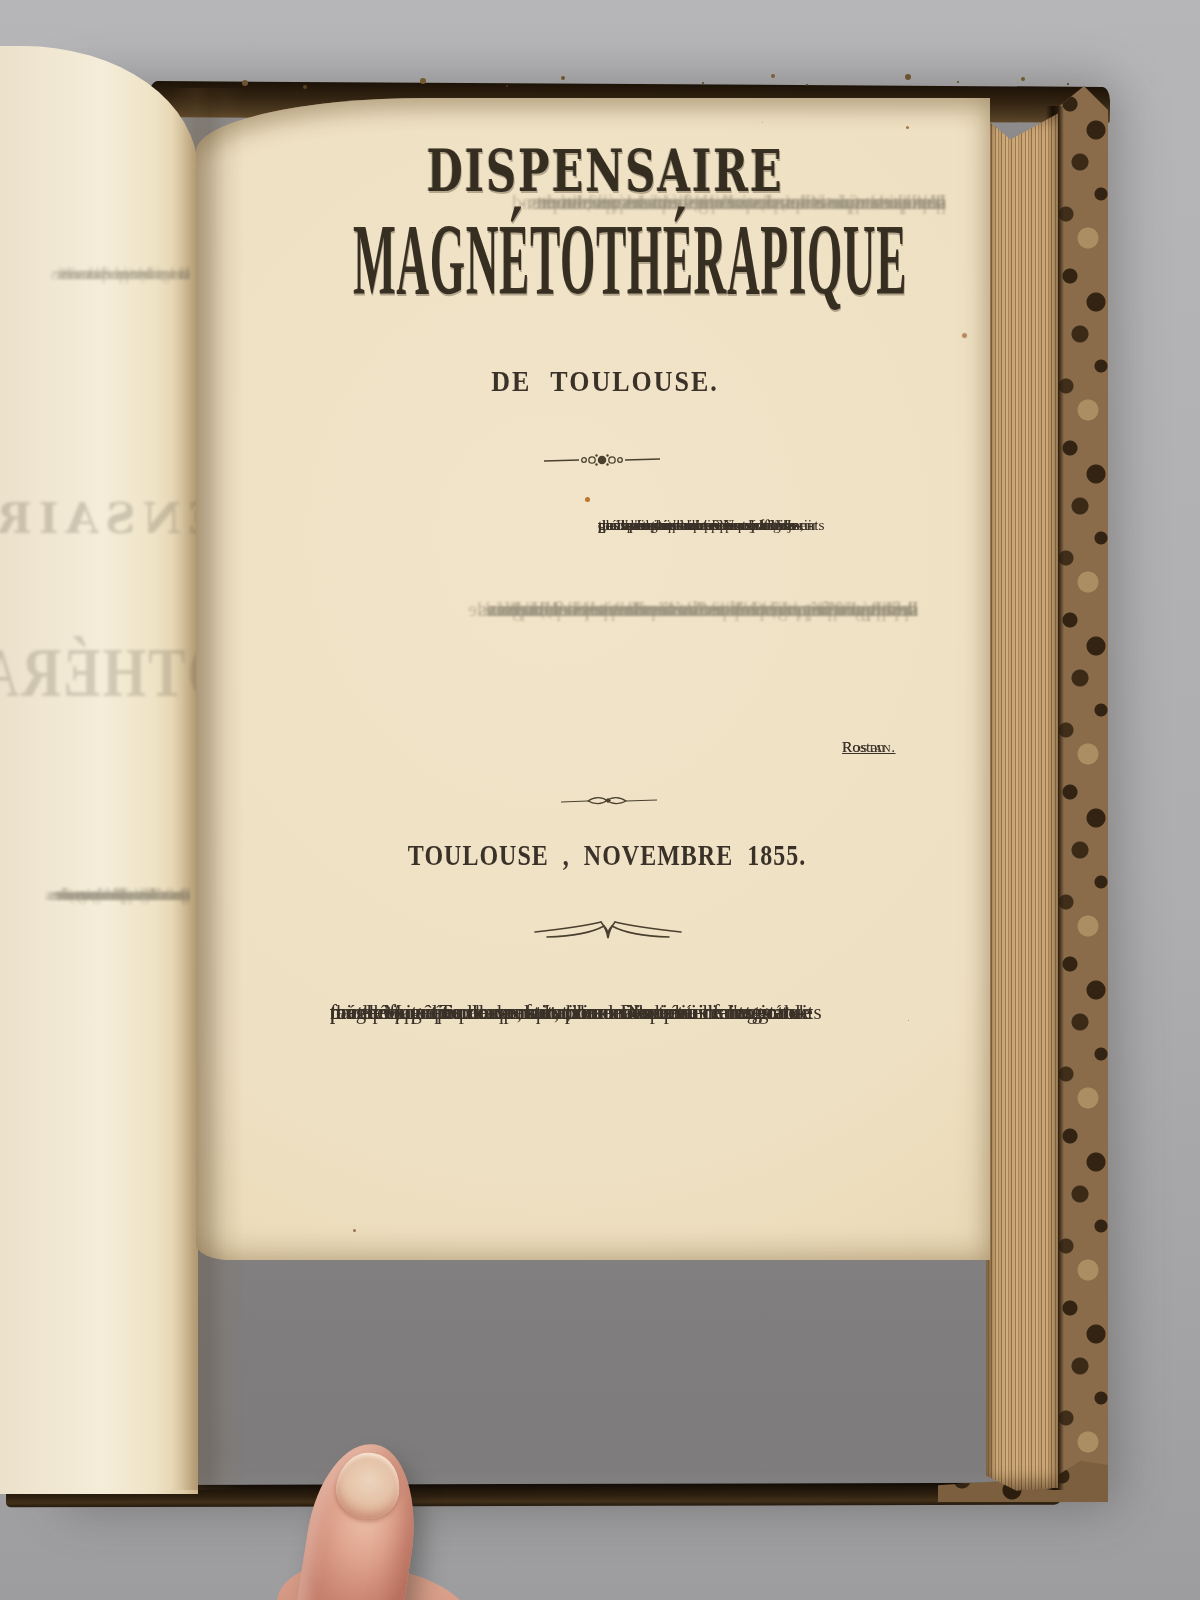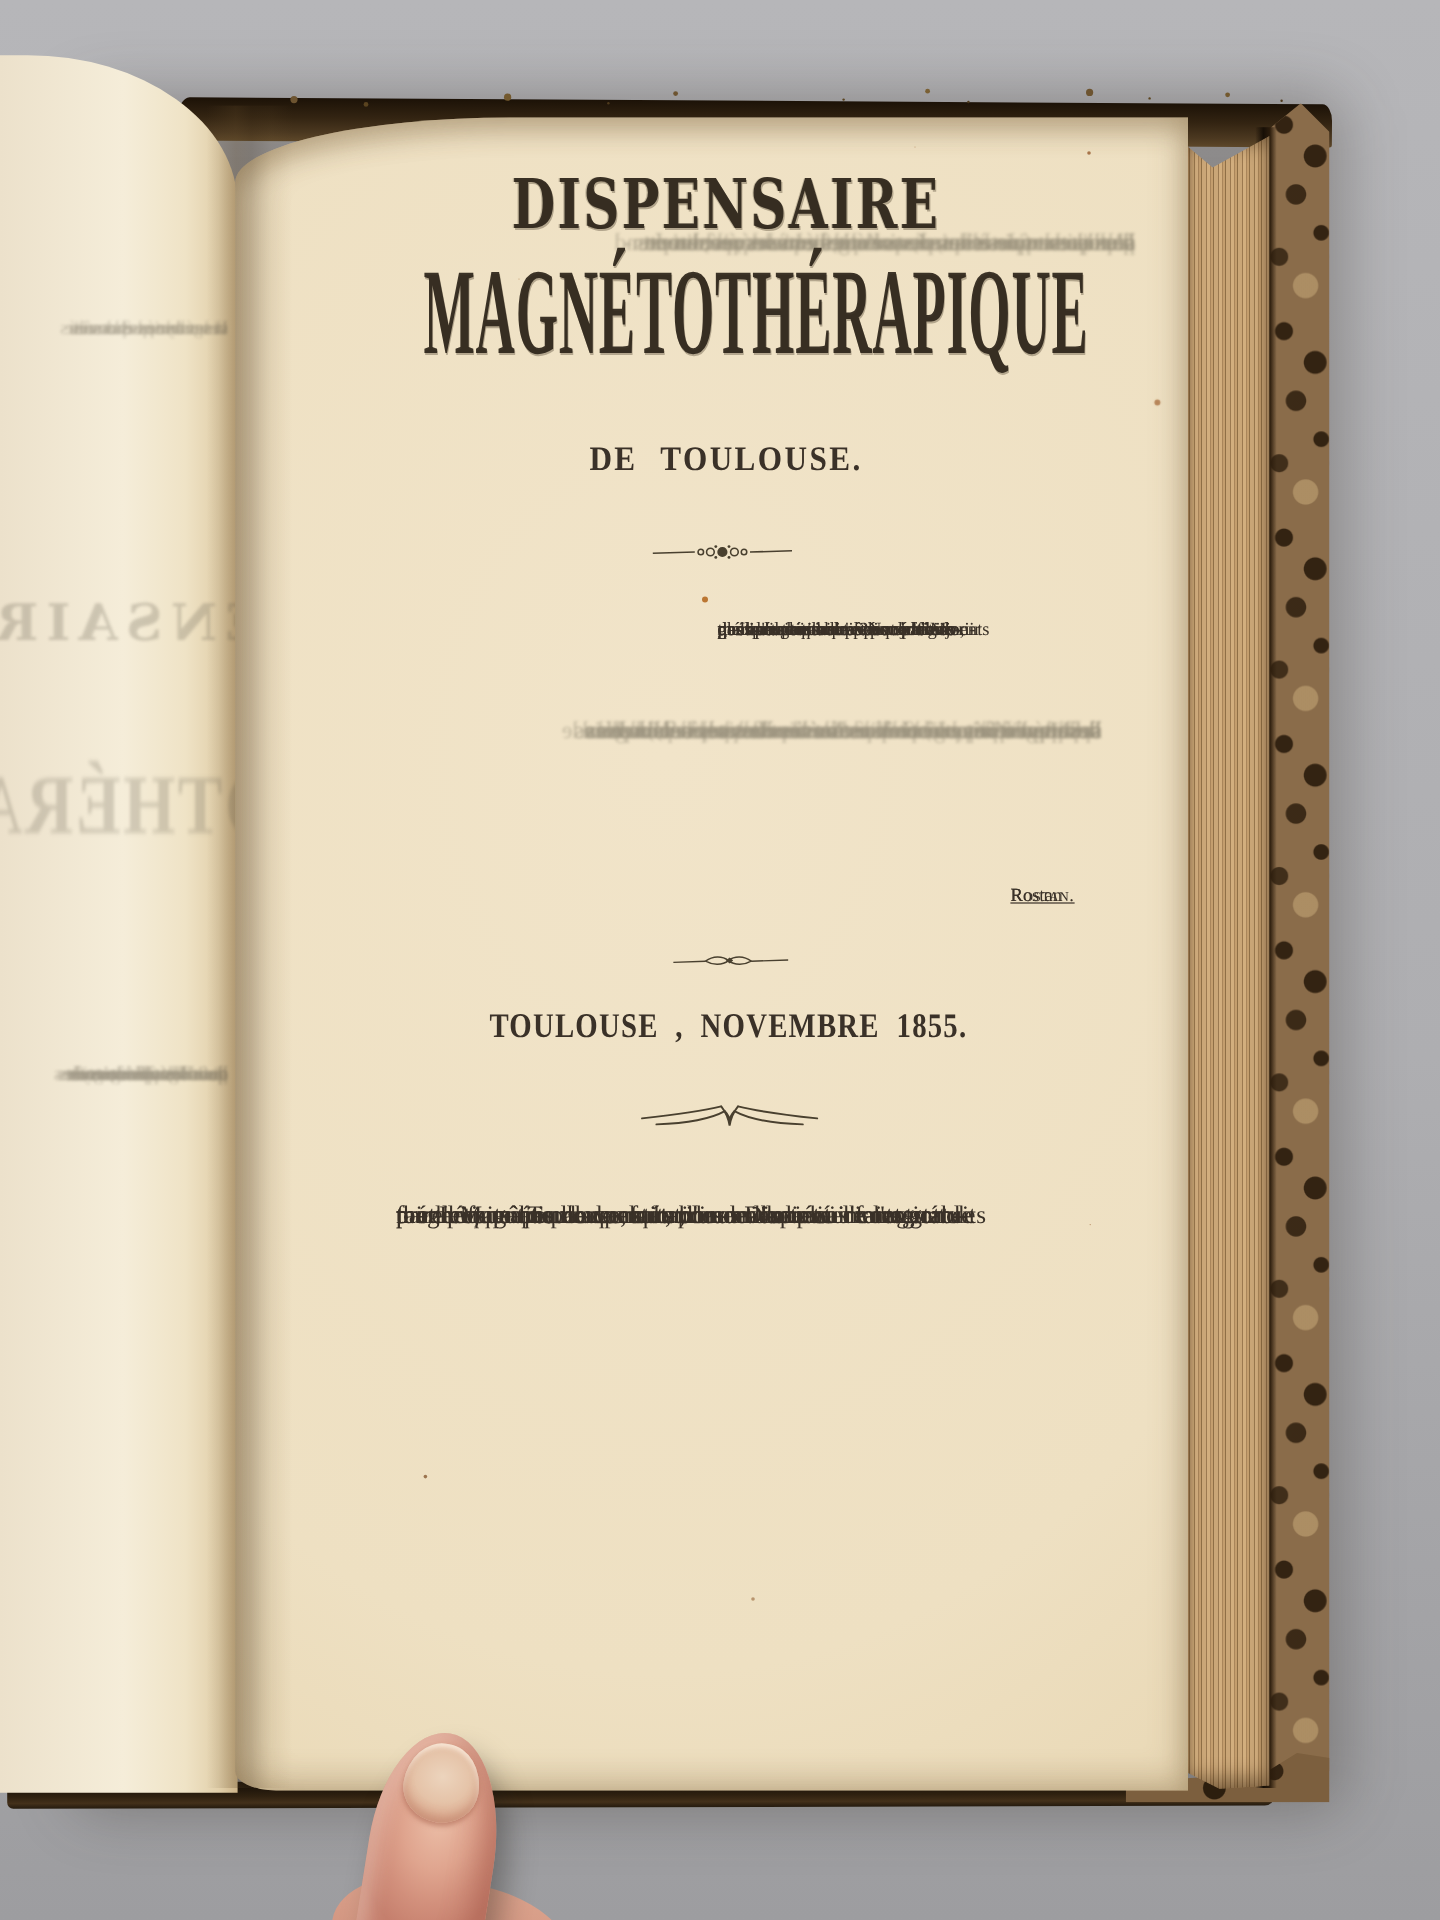--- a/index.html
+++ b/index.html
@@ -54,21 +54,21 @@
     transform:scaleX(-1);white-space:nowrap;}
   .ghost-t1{right:-168px;top:448px;font-weight:bold;font-size:42px;letter-spacing:7px;
     font-family:"DejaVu Serif",serif;opacity:.55;}
   .ghost-t2{right:-296px;top:594px;font-weight:bold;font-size:56px;letter-spacing:2px;
     transform:scaleX(-1) scaleY(1.25);opacity:.5;}
   .ghost-lines-top{right:8px;top:212px;width:220px;white-space:normal;font-size:16px;
     line-height:31px;text-align:left;opacity:.6;}
   .ghost-lines{right:8px;top:834px;width:225px;white-space:normal;font-size:16.5px;
     line-height:30px;text-align:left;opacity:.65;}
 
-  .main-page{left:196px;top:98px;width:794px;height:1394px;overflow:hidden;
+  .main-page{left:196px;top:98px;width:794px;height:1162px;overflow:hidden;
     background:radial-gradient(135% 100% at 45% 38%,#f1e4c9 0%,#eee0c2 55%,#e7d5b0 82%,#dcc79e 100%);
     border-top-left-radius:230px 54px;border-bottom-left-radius:34px 16px;
     box-shadow:inset 16px 2px 30px rgba(120,90,50,.20),inset -7px -8px 26px rgba(120,90,50,.25),
       inset 0 12px 20px rgba(110,85,50,.28);}
 
   .bleed{color:rgba(104,99,82,.55);filter:blur(1.2px);transform:scaleX(-1);z-index:1;opacity:.62;}
   .bleed-upper{left:132px;top:88px;width:618px;font-size:20px;line-height:33px;}
   .bleed-mid{left:100px;top:496px;width:622px;font-size:20px;line-height:31px;}
   .bline{text-align:justify;text-align-last:justify;}
 

